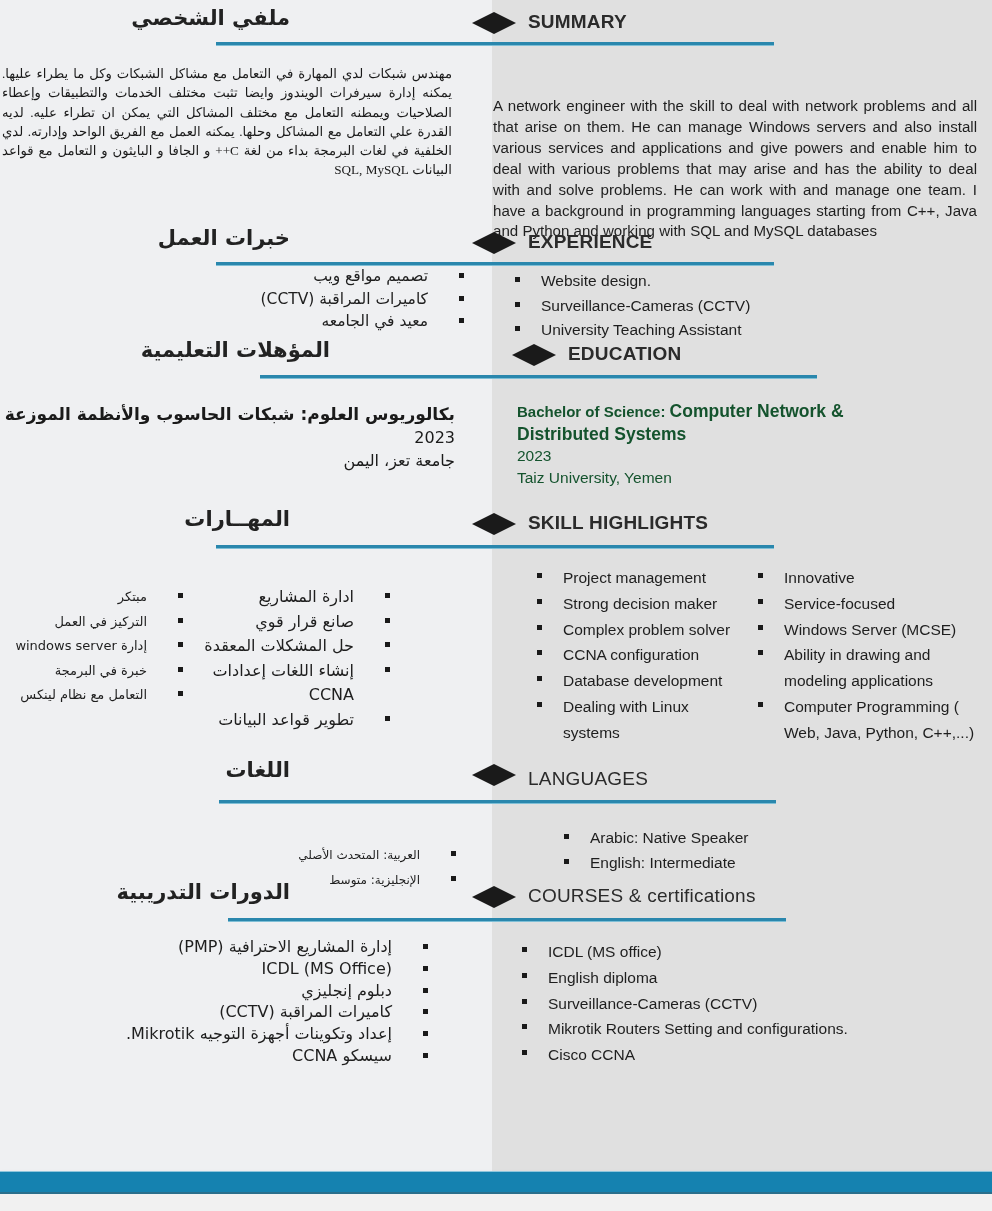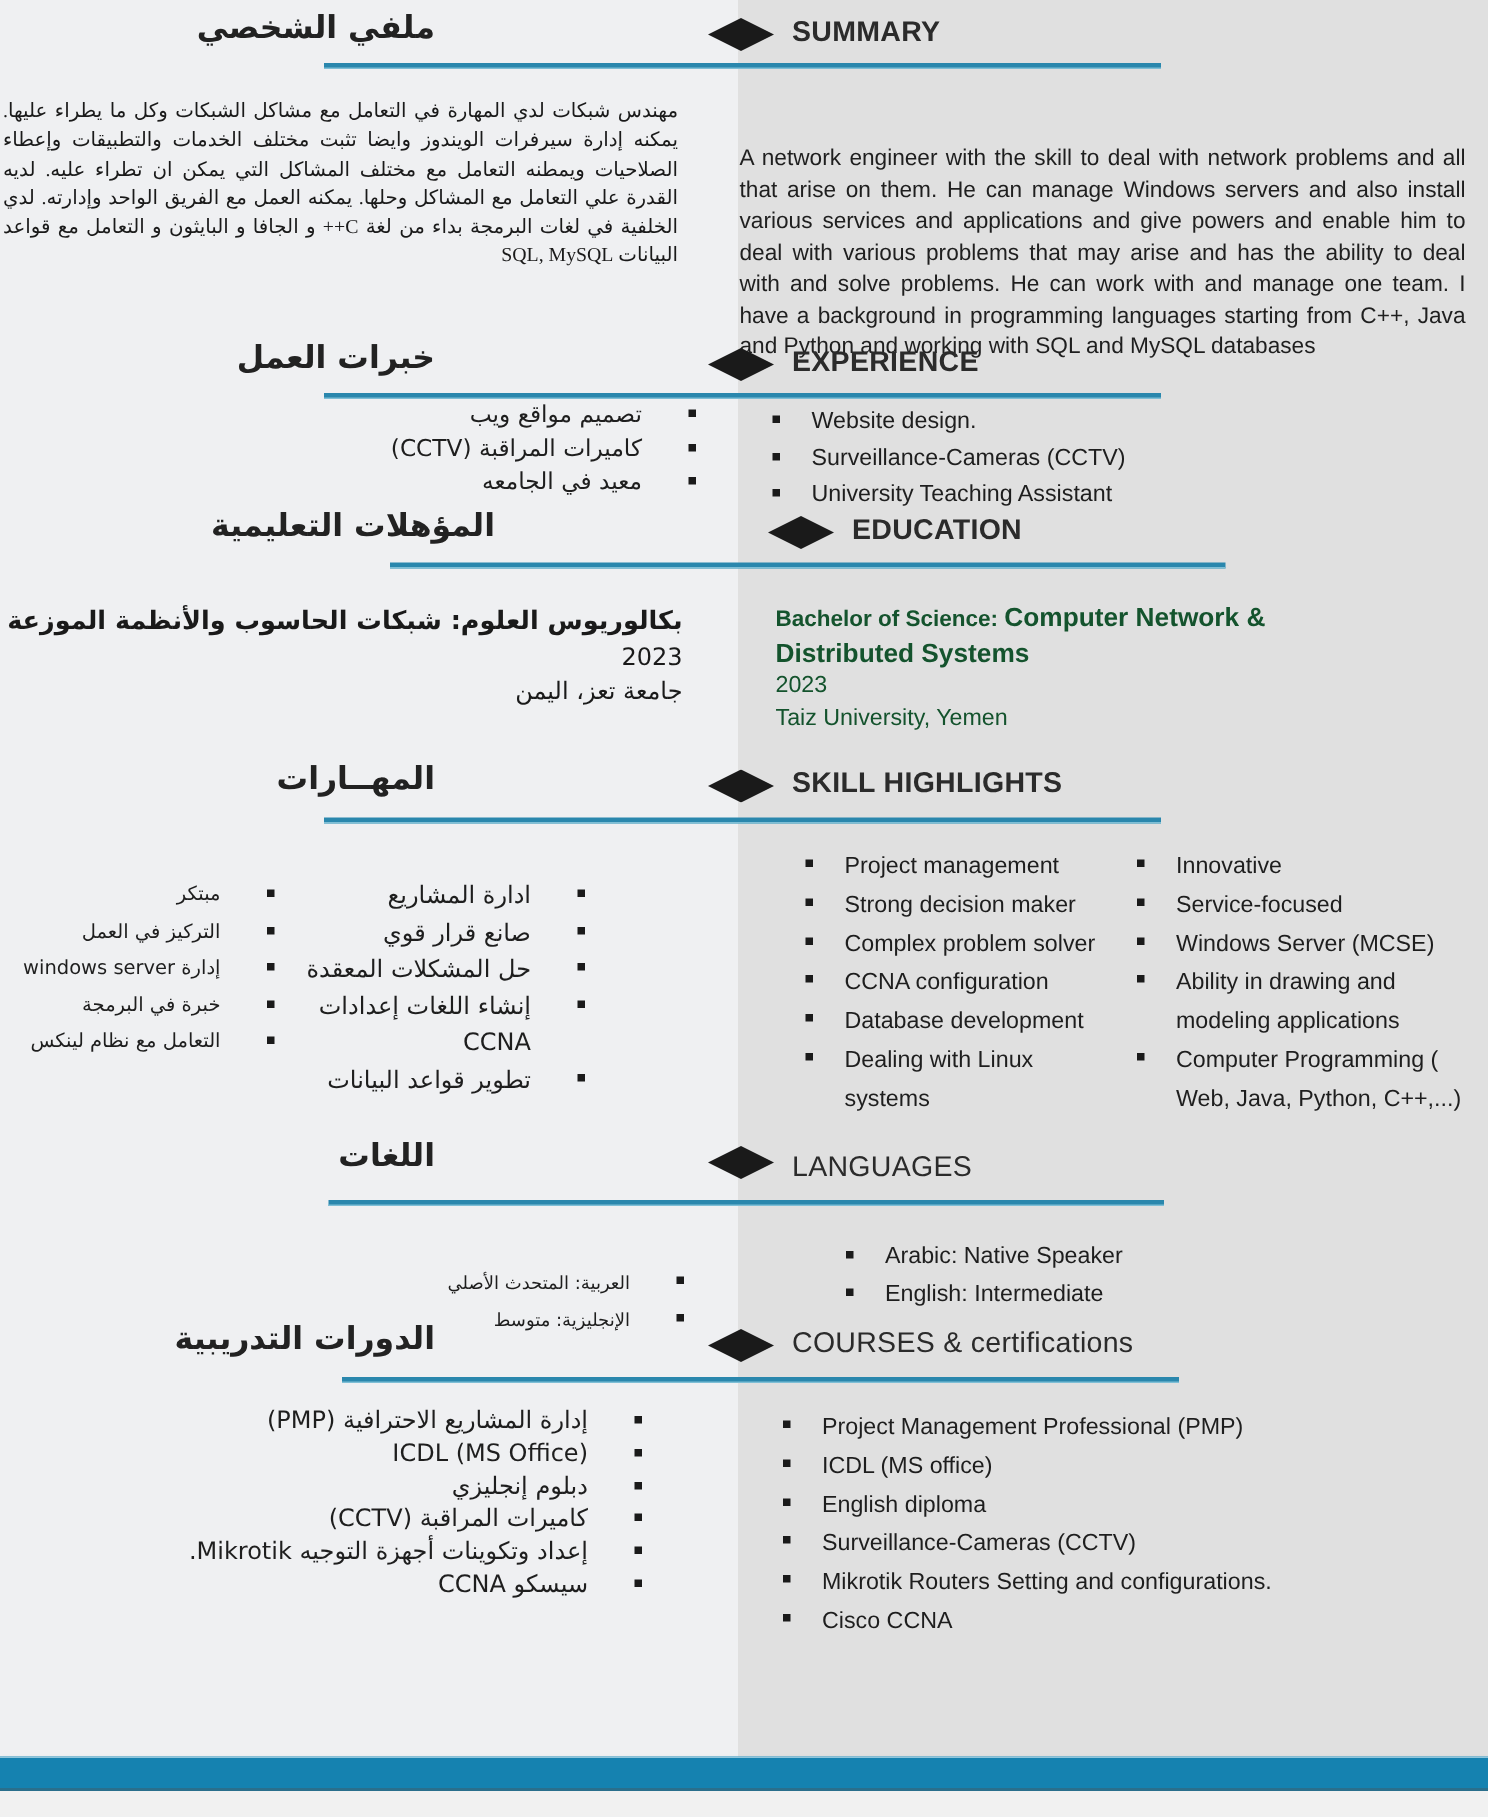--- a/index.html
+++ b/index.html
@@ -233,21 +233,20 @@
 
 <ul class="blist ar crs-ar">
   <li>إدارة المشاريع الاحترافية (PMP)</li>
   <li>ICDL (MS Office)</li>
   <li>دبلوم إنجليزي</li>
   <li>كاميرات المراقبة (CCTV)</li>
   <li>إعداد وتكوينات أجهزة التوجيه Mikrotik.</li>
   <li>سيسكو CCNA</li>
 </ul>
 <ul class="blist en crs-en">
-  <li>Project Management Professional (PMP)</li>
   <li>ICDL (MS office)</li>
   <li>English diploma</li>
   <li>Surveillance-Cameras  (CCTV)</li>
   <li>Mikrotik Routers Setting and configurations.</li>
   <li>Cisco CCNA</li>
 </ul>
 
 <div class="footer-bar"></div>
 <div class="footer-under"></div>
 

